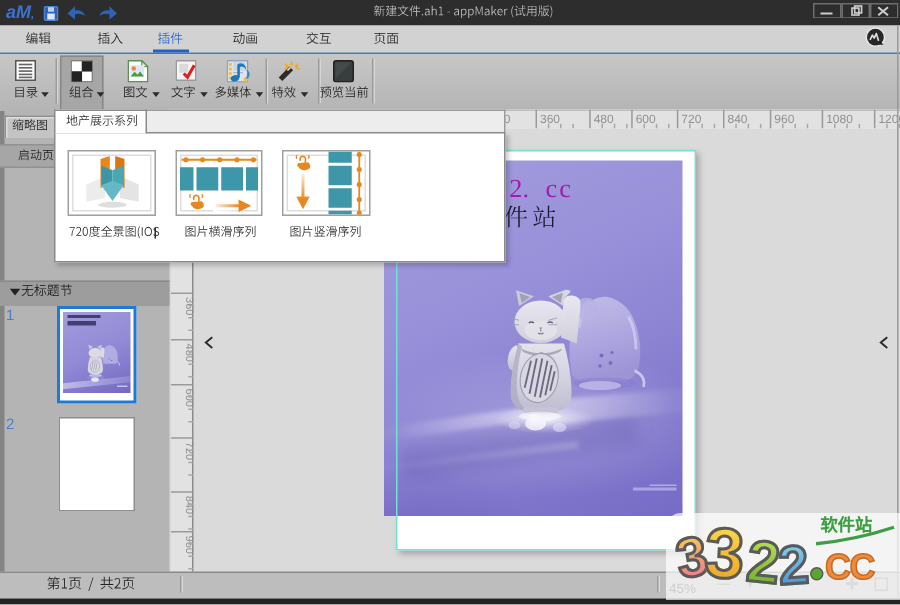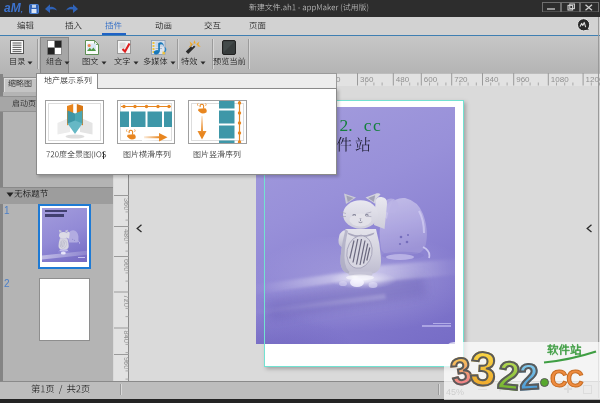--- a/index.html
+++ b/index.html
@@ -329,21 +329,21 @@
 <div class="ab" style="left:0;top:130px;width:100%;height:107px;background:radial-gradient(ellipse 160px 70px at 108px 45px,rgba(255,255,255,.20),rgba(255,255,255,0) 72%)"></div>
 <div class="ab" style="left:10px;top:180px;width:160px;height:22px;background:rgba(72,58,152,.20);transform:rotate(-9deg);filter:blur(5px)"></div>
 <div class="ab" style="left:96px;top:156px;width:112px;height:16px;background:linear-gradient(90deg,rgba(255,255,255,.55),rgba(255,255,255,.05) 88%);transform:rotate(-5deg);filter:blur(1.5px)"></div>
 <div class="ab" style="left:-18px;top:172px;width:120px;height:9px;background:linear-gradient(270deg,rgba(255,255,255,.5),rgba(255,255,255,.03) 80%);transform:rotate(-8deg);filter:blur(1.5px)"></div>
 <div class="ab" style="left:-20px;top:196px;width:150px;height:5px;background:linear-gradient(270deg,rgba(255,255,255,.20),rgba(255,255,255,.02) 85%);transform:rotate(-7deg);filter:blur(1.5px)"></div>
 <div class="ab" style="left:60px;top:160px;width:95px;height:26px;background:radial-gradient(ellipse 48px 13px at 50% 50%,rgba(255,255,255,.65),rgba(255,255,255,0) 70%)"></div>
 <div class="ab" style="left:0;top:140px;width:100%;height:97px;background:radial-gradient(ellipse 140px 70px at 5% 112%,rgba(70,56,158,.26),rgba(70,56,158,0) 64%)"></div>
 <div class="ab" style="left:177px;top:216px;width:18px;height:1.2px;background:#b7b1ea;opacity:.9"></div>
 <div class="ab" style="left:166px;top:218.4px;width:29px;height:1.2px;background:#b0aae6;opacity:.9"></div>
 </div>
-<div class="ab" style="left:339.5px;top:114.5px;font-family:'Liberation Serif',serif;font-size:17.5px;color:#15803d">2.<span style="margin-left:11px;letter-spacing:1.5px">cc</span></div>
+<div class="ab" style="left:339.5px;top:114.5px;font-family:'Liberation Serif',serif;font-size:17.5px;color:#a21caf">2.<span style="margin-left:11px;letter-spacing:1.5px">cc</span></div>
 <svg style="position:absolute;left:336px;top:137.5px;overflow:visible" width="40" height="20">
     <g transform="translate(0,12.48)">
       <path d="M4.6 -5.3H13.4L14.1 -6.2Q14.1 -6.2 14.3 -6.1Q14.4 -6.0 14.6 -5.9Q14.8 -5.7 15.0 -5.5Q15.3 -5.3 15.4 -5.1Q15.4 -4.9 15.0 -4.9H4.7ZM6.8 -12.5 8.3 -12.1Q8.3 -11.9 8.1 -11.8Q8.0 -11.7 7.7 -11.8Q7.2 -10.1 6.5 -8.6Q5.7 -7.1 4.7 -6.1L4.5 -6.3Q5.0 -7.1 5.4 -8.1Q5.9 -9.1 6.2 -10.2Q6.6 -11.3 6.8 -12.5ZM9.5 -13.2 11.1 -13.0Q11.0 -12.9 10.9 -12.7Q10.8 -12.6 10.5 -12.6V0.8Q10.5 0.9 10.4 1.0Q10.3 1.1 10.1 1.1Q9.9 1.2 9.7 1.2H9.5ZM6.4 -9.7H13.0L13.7 -10.6Q13.7 -10.6 13.8 -10.5Q14.0 -10.4 14.2 -10.2Q14.4 -10.1 14.6 -9.9Q14.8 -9.7 15.0 -9.5Q14.9 -9.2 14.6 -9.2H6.4ZM2.8 -8.7 3.3 -9.3 4.2 -9.0Q4.2 -8.8 4.1 -8.8Q3.9 -8.7 3.7 -8.7V0.9Q3.7 0.9 3.6 1.0Q3.5 1.1 3.3 1.1Q3.2 1.2 3.0 1.2H2.8ZM4.2 -13.4 5.7 -12.9Q5.6 -12.7 5.5 -12.6Q5.3 -12.5 5.1 -12.6Q4.5 -11.1 3.9 -9.8Q3.2 -8.4 2.4 -7.3Q1.7 -6.1 0.8 -5.2L0.6 -5.4Q1.3 -6.4 1.9 -7.6Q2.6 -8.9 3.2 -10.4Q3.8 -11.9 4.2 -13.4Z M32.9 -10.5Q32.9 -10.5 33.1 -10.4Q33.2 -10.3 33.4 -10.2Q33.6 -10.0 33.8 -9.8Q34.0 -9.7 34.1 -9.5Q34.1 -9.2 33.7 -9.2H29.6V-9.7H32.3ZM26.3 -6.2 27.4 -5.7H31.9L32.4 -6.3L33.5 -5.5Q33.4 -5.4 33.3 -5.3Q33.2 -5.2 32.9 -5.2V0.8Q32.9 0.8 32.7 1.0Q32.4 1.1 32.1 1.1H32.0V-5.3H27.2V0.9Q27.2 1.0 27.0 1.1Q26.8 1.2 26.4 1.2H26.3V-5.7ZM30.6 -13.2Q30.6 -13.1 30.5 -12.9Q30.4 -12.8 30.1 -12.8V-5.5H29.2V-13.4ZM32.4 -0.4V0.1H26.8V-0.4ZM21.8 -13.3Q22.4 -12.8 22.8 -12.4Q23.2 -11.9 23.4 -11.5Q23.6 -11.1 23.6 -10.8Q23.6 -10.4 23.5 -10.3Q23.3 -10.1 23.1 -10.1Q22.9 -10.0 22.7 -10.2Q22.6 -10.7 22.5 -11.3Q22.3 -11.8 22.0 -12.3Q21.8 -12.8 21.5 -13.2ZM25.7 -8.0Q25.7 -7.9 25.5 -7.8Q25.4 -7.7 25.1 -7.8Q24.9 -6.9 24.6 -5.8Q24.3 -4.7 23.9 -3.5Q23.6 -2.4 23.3 -1.4H23.0Q23.2 -2.4 23.4 -3.7Q23.6 -5.0 23.8 -6.2Q24.1 -7.5 24.2 -8.5ZM20.6 -8.4Q21.2 -7.4 21.6 -6.6Q22.0 -5.8 22.1 -5.1Q22.3 -4.4 22.2 -3.8Q22.2 -3.3 22.1 -3.0Q22.0 -2.7 21.8 -2.7Q21.6 -2.6 21.4 -2.9Q21.4 -3.3 21.3 -4.0Q21.3 -4.7 21.2 -5.4Q21.0 -6.2 20.8 -6.9Q20.6 -7.6 20.3 -8.2ZM19.6 -0.9Q20.1 -1.0 21.1 -1.3Q22.1 -1.5 23.4 -1.9Q24.7 -2.2 26.0 -2.6L26.0 -2.4Q25.1 -1.9 23.7 -1.4Q22.4 -0.8 20.6 -0.1Q20.5 0.2 20.2 0.3ZM25.4 -10.6Q25.4 -10.6 25.5 -10.5Q25.6 -10.4 25.8 -10.2Q26.0 -10.0 26.2 -9.8Q26.5 -9.6 26.6 -9.5Q26.6 -9.2 26.2 -9.2H19.7L19.6 -9.7H24.7Z" fill="#1c1c30"></path>
     </g>
   </svg>
 <svg class="ab" style="left:330px;top:185px" width="105" height="112">
 <defs>
 <linearGradient id="gm" x1="0" y1="0" x2="0.2" y2="1">
         <stop offset="0" stop-color="#cdc8ec"></stop>
         <stop offset="0.55" stop-color="#b6afe4"></stop>

